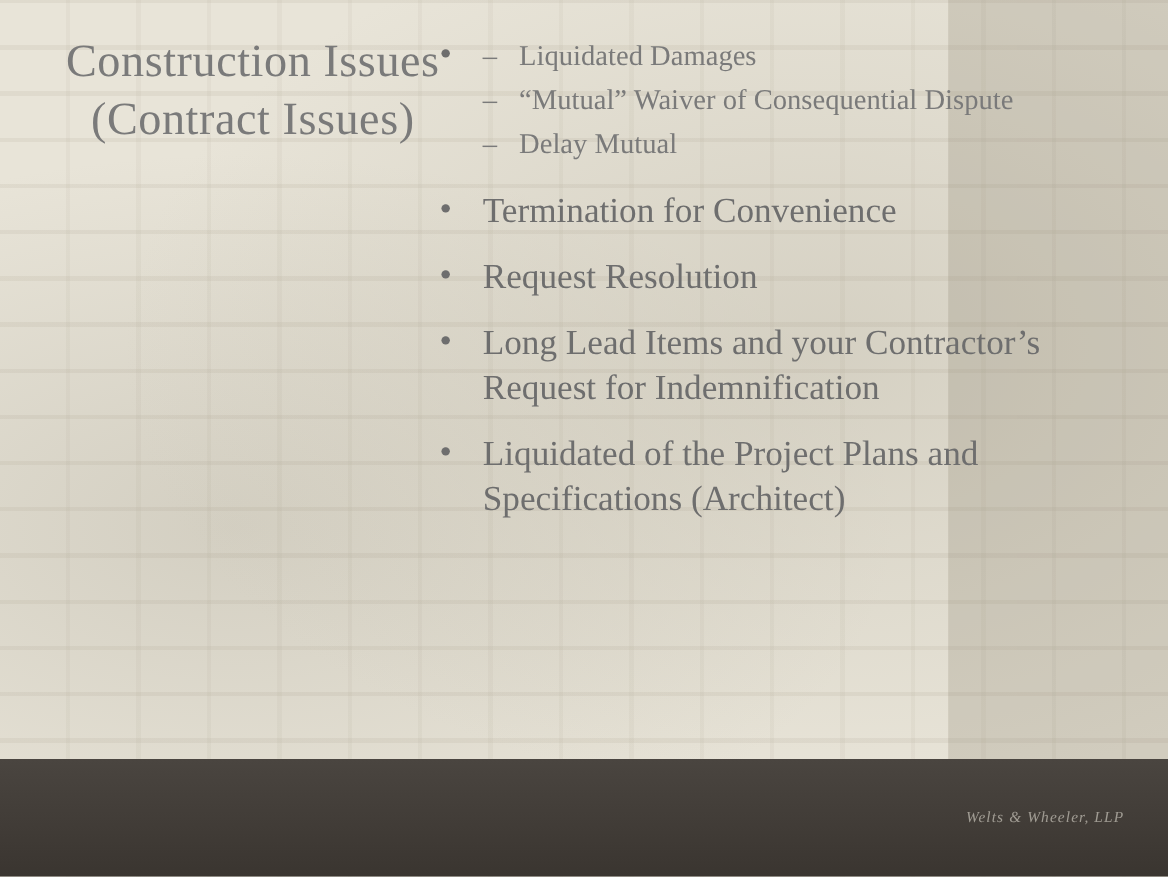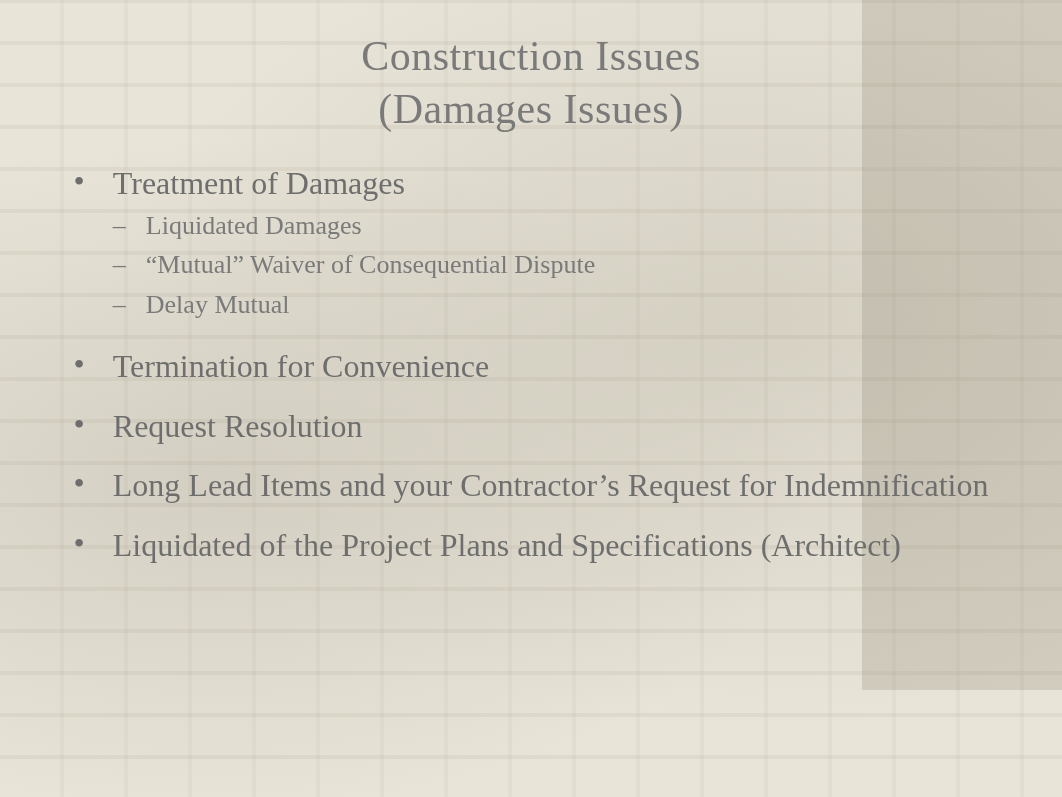--- a/index.html
+++ b/index.html
@@ -89,22 +89,21 @@
       letter-spacing: 1px;
     }
 
     
     .content {
       position: relative;
       z-index: 1;
       padding: 30px 60px 20px 60px;
       height: 690px;
       display: flex;
-      flex-direction: column;
-      align-items: center;
+      flex-direction: row;
     }
 
     .slide-title {
       text-align: center;
       color: #7a7a7a;
       font-size: 42px;
       font-weight: normal;
       line-height: 1.25;
       margin-bottom: 28px;
       font-family: Georgia, serif;
@@ -173,29 +172,28 @@
 
 <div class="slide-container">
   <div class="bg-overlay"></div>
   <div class="bg-shelves"></div>
   <div class="bg-right"></div>
 
   <div class="content">
 
     <h1 class="slide-title">
       <span>Construction Issues</span><br>
-      <span>(Damages Issues)</span>
+      <span>(Contract Issues)</span>
     </h1>
 
     <ul class="bullet-list">
 
       <li class="bullet-item">
         <span class="bullet-dot">•</span>
         <div class="bullet-text">
-          <span>Treatment of Damages</span>
           <ul class="sub-list">
             <li class="sub-item">
               <span class="sub-dash">–</span>
               <span class="sub-text">Liquidated Damages</span>
             </li>
             <li class="sub-item">
               <span class="sub-dash">–</span>
               <span class="sub-text">“Mutual” Waiver of Consequential Dispute</span>
             </li>
             <li class="sub-item">
@@ -222,13 +220,16 @@
       </li>
 
       <li class="bullet-item">
         <span class="bullet-dot">•</span>
         <span class="bullet-text">Liquidated of the Project Plans and Specifications (Architect)</span>
       </li>
 
     </ul>
   </div>
 
+  <div class="bottom-bar">
+    <span class="bottom-text">Welts &amp; Wheeler, LLP</span>
+  </div>
 </div>
 
 </body></html>

